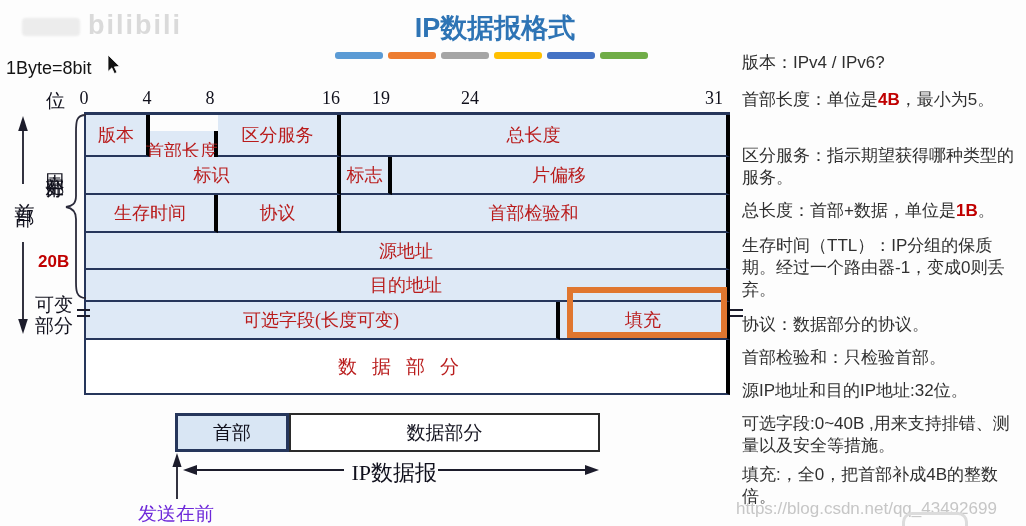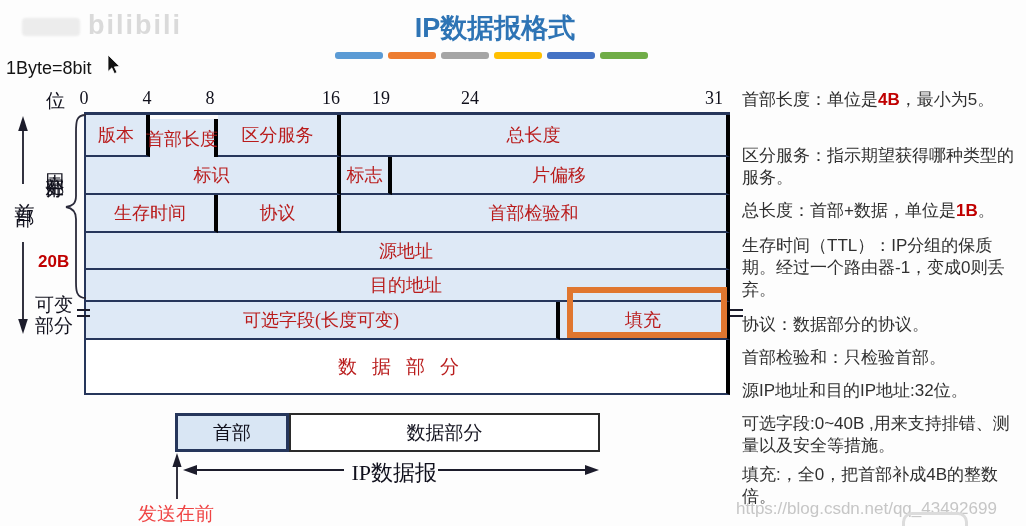--- a/index.html
+++ b/index.html
@@ -31,21 +31,21 @@
   .lbl-header{left:12px;top:187px;}
   .lbl-fixed{left:42px;top:158px;font-size:19px;letter-spacing:2px;}
   .lbl-20b{left:38px;top:252px;font-size:17px;font-weight:bold;color:#C00000;text-align:center;}
   .lbl-variable{left:33px;top:294px;width:42px;font-size:19px;line-height:21px;color:#10101c;text-align:center;}
   
   .box-header{left:175px;top:413px;width:114px;height:39px;background:#D9E6F4;border:3px solid #26365B;box-sizing:border-box;
       display:flex;align-items:center;justify-content:center;font-size:19px;color:#10101c;}
   .box-data{left:289px;top:413px;width:311px;height:39px;background:#fff;border:2px solid #2b2b2b;box-sizing:border-box;
       display:flex;align-items:center;justify-content:center;font-size:19px;color:#10101c;}
   .ip-span-label{left:345px;top:458px;width:92px;text-align:right;font-size:22px;color:#10101c;}
-  .send-first{left:138px;top:501px;font-size:19px;color:#ef4444;}
+  .send-first{left:138px;top:501px;font-size:19px;color:#6d28d9;}
   
   .note{left:742px;width:284px;font-size:17px;line-height:22px;color:#2f2f2f;z-index:3;}
   .note .red{color:#C00000;font-weight:bold;}
   .wm-url{left:736px;top:499px;font-size:17px;color:rgba(195,195,195,.95);z-index:1;white-space:nowrap;}
   .csdn-blob{left:902px;top:512px;width:60px;height:22px;border:3px solid #dcdcdc;border-radius:10px;background:transparent;z-index:1;}
   svg.overlay{position:absolute;left:0;top:0;z-index:5;pointer-events:none;}
 </style>
 </head>
 <body>
 
@@ -71,21 +71,21 @@
   <div class="abs tick serif" style="left:147px">4</div>
   <div class="abs tick serif" style="left:210px">8</div>
   <div class="abs tick serif" style="left:331px">16</div>
   <div class="abs tick serif" style="left:381px">19</div>
   <div class="abs tick serif" style="left:470px">24</div>
   <div class="abs tick serif" style="left:714px">31</div>
 
   <div class="abs" id="ipTable">
 
     <div class="cell" style="left:0;top:0;width:64px;height:42px">版本</div>
-    <div class="cell" style="left:64px;top:4px;width:68px;height:42px">首部长度</div>
+    <div class="cell" style="left:64px;top:16px;width:68px;height:42px">首部长度</div>
     <div class="cell" style="left:132px;top:0;width:123px;height:42px">区分服务</div>
     <div class="cell" style="left:255px;top:0;width:389px;height:42px">总长度</div>
 
     <div class="cell" style="left:0;top:42px;width:255px;height:38px">标识</div>
     <div class="cell" style="left:255px;top:42px;width:51px;height:38px">标志</div>
     <div class="cell" style="left:306px;top:42px;width:338px;height:38px">片偏移</div>
 
     <div class="cell" style="left:0;top:80px;width:132px;height:38px">生存时间</div>
     <div class="cell" style="left:132px;top:80px;width:123px;height:38px">协议</div>
     <div class="cell" style="left:0;top:118px;width:644px;height:37px">源地址</div>
@@ -137,20 +137,21 @@
     </g>
     <polygon points="183,470 197,465 197,475" fill="#1c1c2b"></polygon>
     <polygon points="599,470 585,465 585,475" fill="#1c1c2b"></polygon>
 
     <line x1="177" y1="464" x2="177" y2="499" stroke="#1c1c2b" stroke-width="1.8"></line>
     <polygon points="177,453 172.4,467 181.6,467" fill="#1c1c2b"></polygon>
 
     <path d="M108 55 L108 71.5 L111.8 67.9 L114.4 73.6 L117 72.4 L114.4 66.9 L119.6 66.4 Z" fill="#111" stroke="#ffffff" stroke-width="0.8"></path>
   </svg>
 
+  <div class="abs note" style="top:52px"><span>版本：IPv4 / IPv6?</span><span class="red"></span><span></span></div>
   <div class="abs note" style="top:89px"><span>首部长度：单位是</span><span class="red">4B</span><span>，最小为5。</span></div>
   <div class="abs note" style="top:145px"><span>区分服务：指示期望获得哪种类型的服务。</span><span class="red"></span><span></span></div>
   <div class="abs note" style="top:200px"><span>总长度：首部+数据，单位是</span><span class="red">1B</span><span>。</span></div>
   <div class="abs note" style="top:235px"><span>生存时间（TTL）：IP分组的保质期。经过一个路由器-1，变成0则丢弃。</span><span class="red"></span><span></span></div>
   <div class="abs note" style="top:314px"><span>协议：数据部分的协议。</span><span class="red"></span><span></span></div>
   <div class="abs note" style="top:347px"><span>首部检验和：只检验首部。</span><span class="red"></span><span></span></div>
   <div class="abs note" style="top:380px"><span>源IP地址和目的IP地址:32位。</span><span class="red"></span><span></span></div>
   <div class="abs note" style="top:413px"><span>可选字段:0~40B ,用来支持排错、测量以及安全等措施。</span><span class="red"></span><span></span></div>
   <div class="abs note" style="top:464px"><span>填充:，全0，把首部补成4B的整数倍。</span><span class="red"></span><span></span></div>
 

